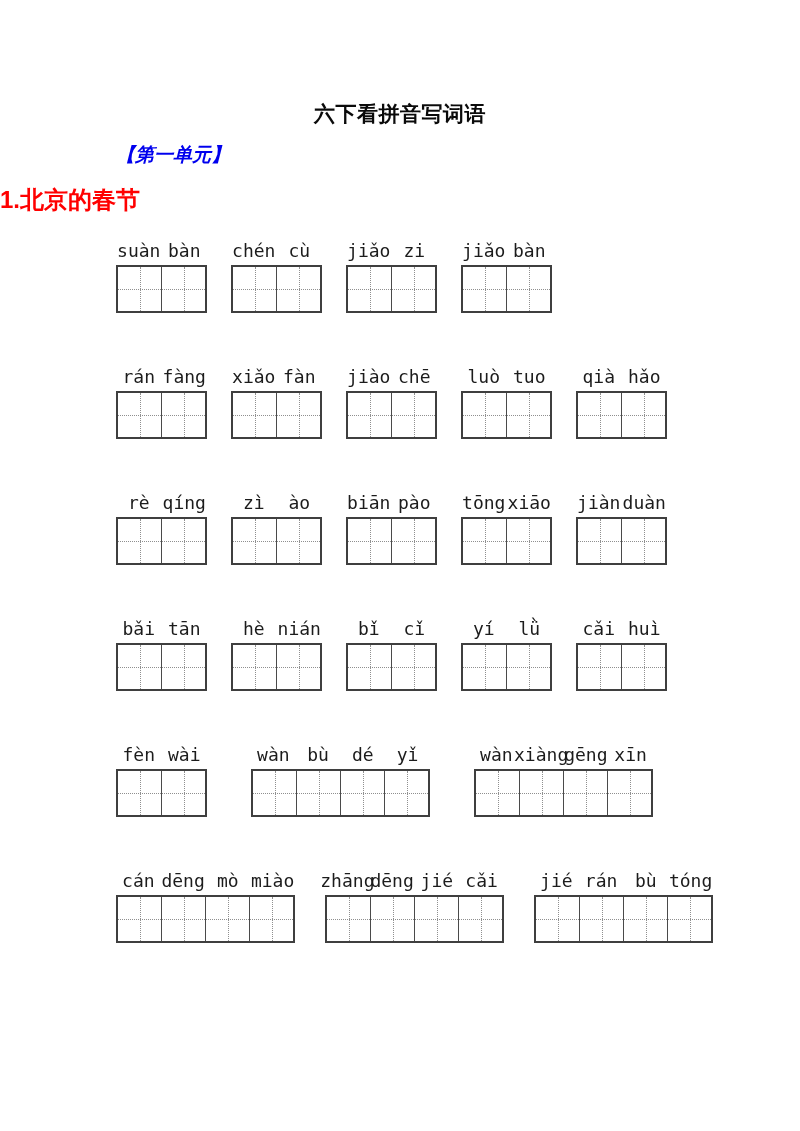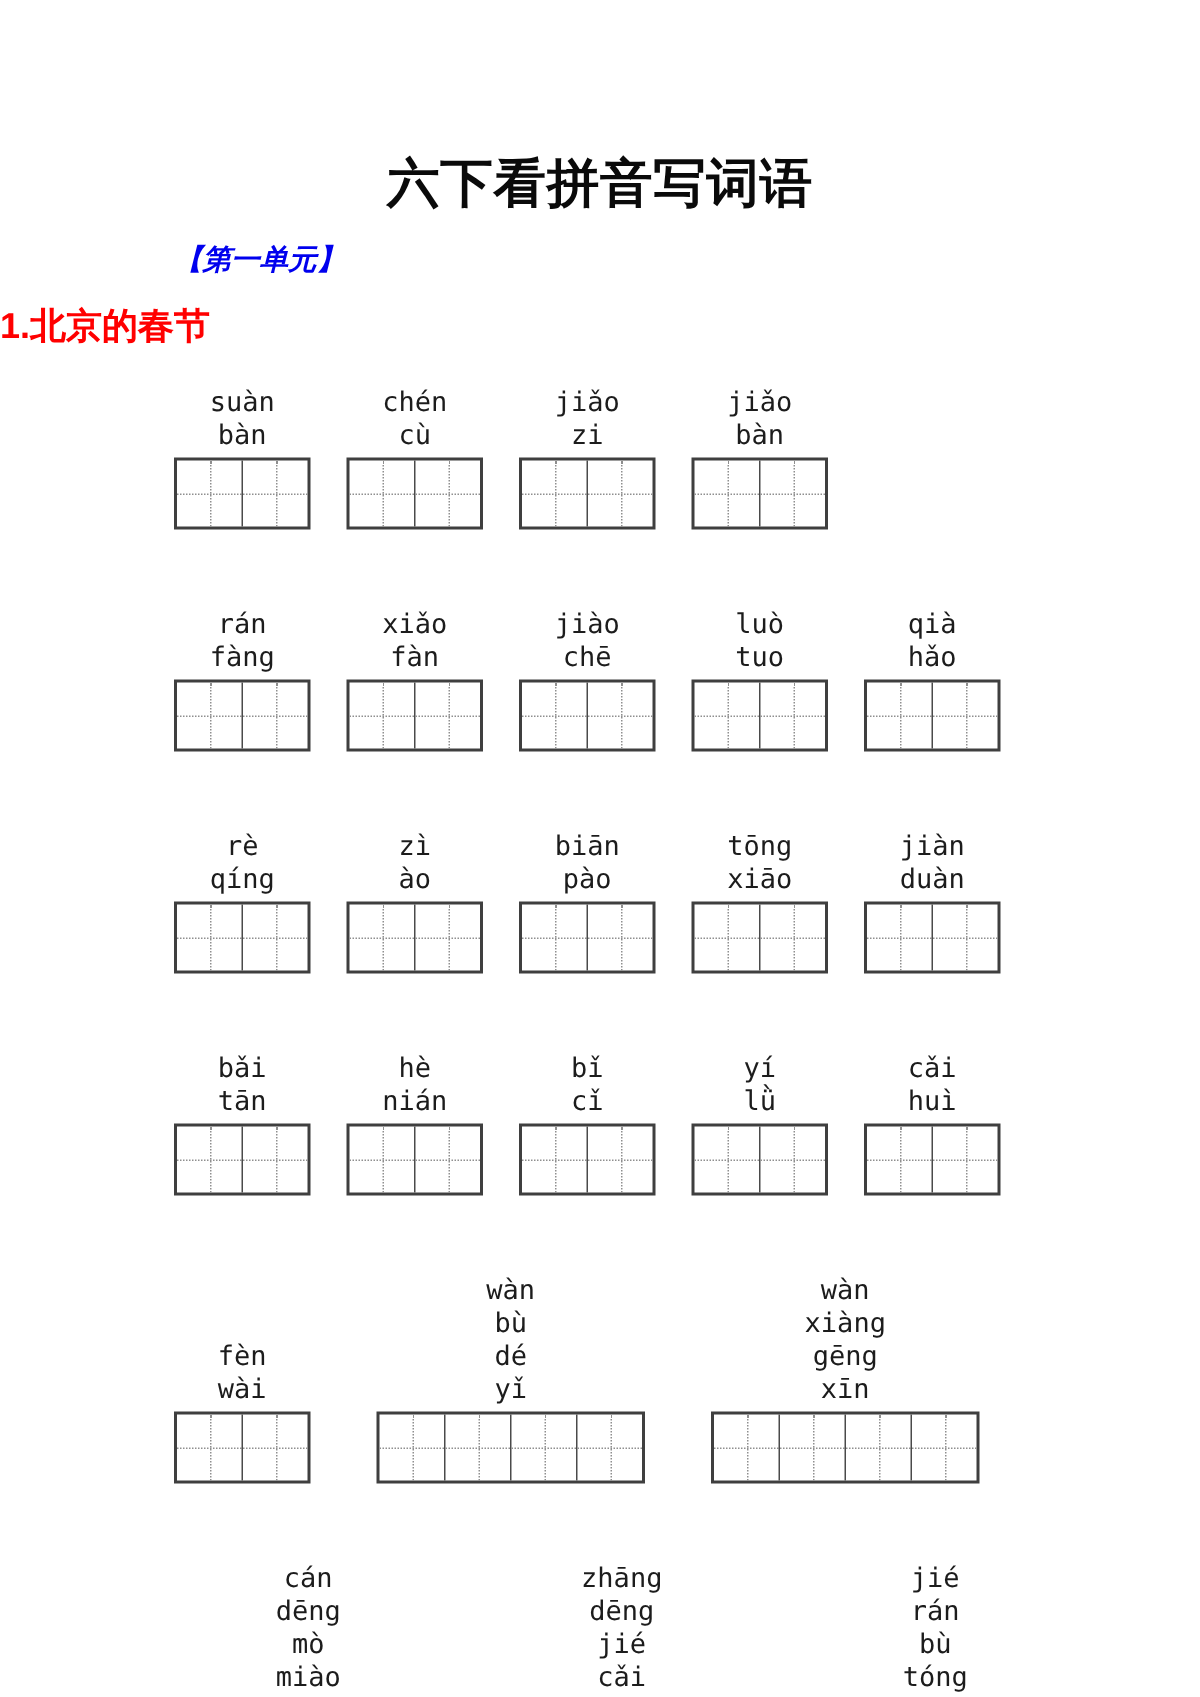--- a/index.html
+++ b/index.html
@@ -7,21 +7,21 @@
   body {
     width: 800px; height: 1131px;
     position: relative; overflow: hidden;
     font-family: "Liberation Sans", "DejaVu Sans", sans-serif;
   }
   .page { width: 800px; height: 1131px; position: relative; }
 
   .page-title {
     margin-top: 100px;
     text-align: center;
-    font-size: 35px;
+    font-size: 21px;
     font-weight: bold;
     color: #0a0a0a;
     letter-spacing: 0.5px;
     line-height: 1.3;
   }
   .unit-label {
     margin: 17px 0 4px 116px;
     font-size: 19px;
     font-weight: bold;
     line-height: 1.2;
@@ -45,21 +45,20 @@
     margin-bottom: 53px;
   }
   .word-row:nth-child(5) { gap: 44px; }
   .word-row:nth-child(6) { gap: 30px; }
 
   .word-group { display: block; }
 
   .pinyin-row {
     display: flex;
     margin-bottom: 3px;
-    flex-direction: column;
   }
   .pinyin-syllable {
     flex: 1 1 0;
     min-width: 0;
     display: flex;
     justify-content: center;
     white-space: nowrap;
     font-family: "DejaVu Sans Mono", "Liberation Mono", monospace;
     font-size: 18px;
     line-height: 22px;

